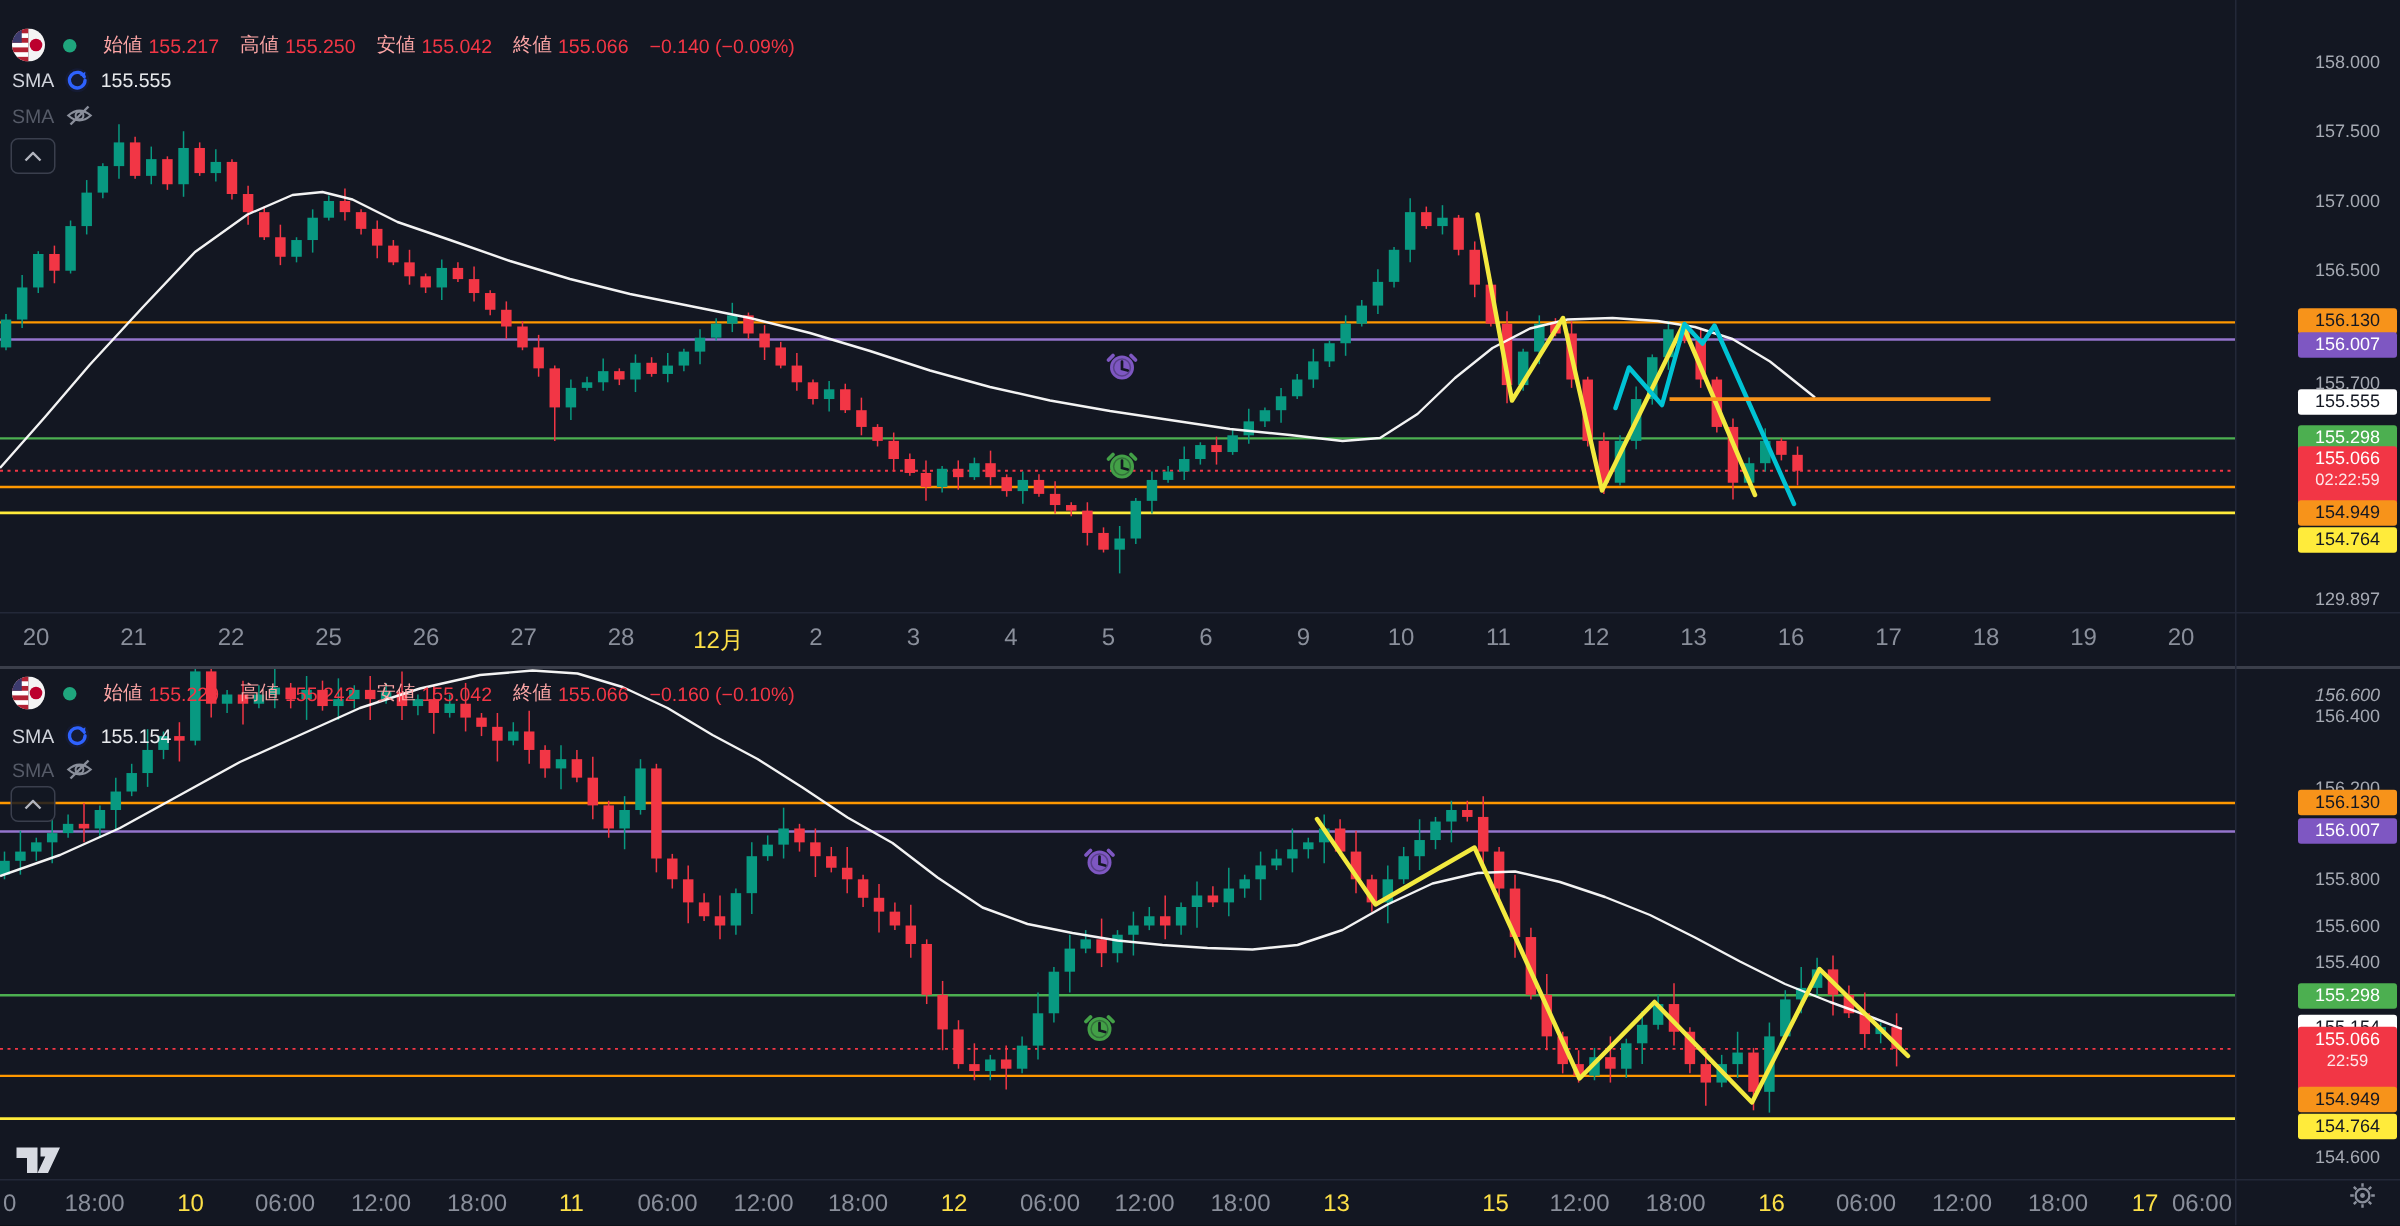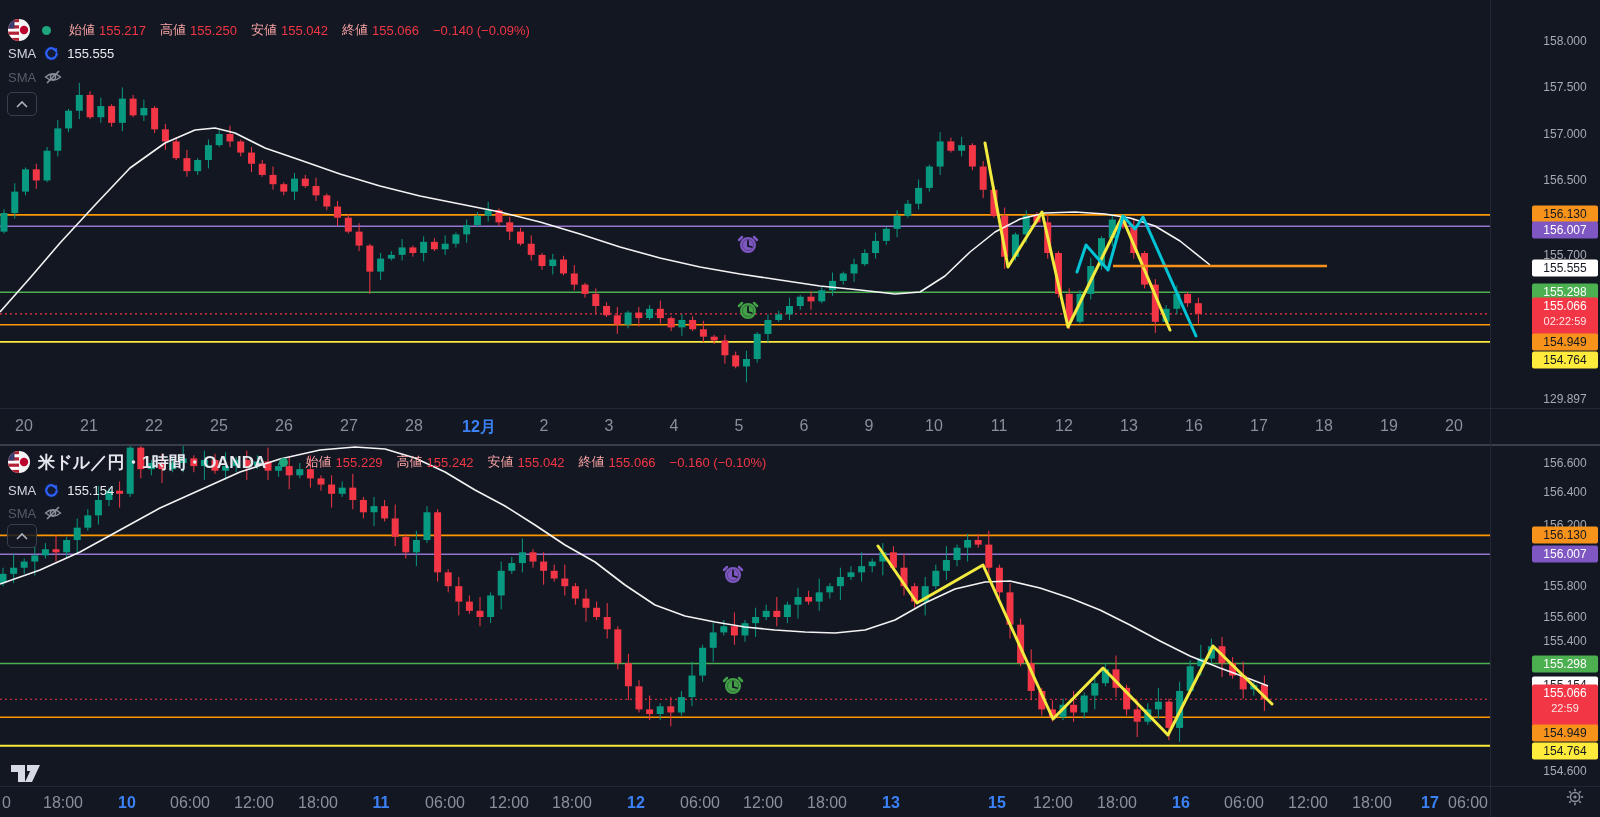--- a/index.html
+++ b/index.html
@@ -17,21 +17,21 @@
   .lgname{color:#d1d4dc;}
   .lgname.dim{color:#565b68;}
   .lgval{color:#e8eaed;}
   .collapse-btn{position:absolute;left:7px;width:28px;height:22px;border:1px solid #3a3f4d;border-radius:5px;
         background:rgba(19,23,34,.85);display:flex;align-items:center;justify-content:center;z-index:6;cursor:pointer;}
   .sep-h{position:absolute;left:0;width:1600px;height:1px;background:#232838;z-index:4;}
   .pane-divider{position:absolute;left:0;width:1600px;height:2px;background:#3a3e4a;z-index:4;}
   .sep-v{position:absolute;top:0;width:1px;height:817px;background:#232838;left:1490px;z-index:4;}
   .taxis{position:absolute;left:0;width:1490px;height:20px;z-index:5;}
   .ttick{position:absolute;top:0;transform:translateX(-50%);font-size:16px;color:#8a8f9b;white-space:nowrap;}
-  .ttick.tbold{font-weight:700;color:#3b82f6;}
+  .ttick.tbold{font-weight:400;color:#fde047;}
   .pscale{position:absolute;left:1490px;top:0;width:110px;height:817px;z-index:5;}
   .ptick{position:absolute;left:42px;width:66px;text-align:center;transform:translateY(-50%);
         font-size:12px;color:#a6aab3;}
   .chip{position:absolute;left:42px;width:66px;border-radius:2px;font-size:12px;text-align:center;
         transform:translateY(-50%);line-height:17px;font-weight:500;}
   .chip .sub{font-size:11px;line-height:12px;padding-bottom:14px;opacity:.88;font-weight:400;}
   .tvlogo{position:absolute;left:10px;top:764px;z-index:6;cursor:pointer;}
   .gear{position:absolute;left:1566px;top:788px;z-index:6;cursor:pointer;}
 </style>
 </head>
@@ -697,21 +697,20 @@
         <rect x="0" y="0" width="11" height="22" fill="#fff"></rect>
         <rect x="0" y="0" width="11" height="3.2" fill="#b22234"></rect>
           <rect x="0" y="6.3" width="11" height="3.2" fill="#b22234"></rect>
         <rect x="0" y="12.6" width="11" height="3.2" fill="#b22234"></rect>
           <rect x="0" y="18.9" width="11" height="3.2" fill="#b22234"></rect>
         <rect x="0" y="0" width="6.5" height="9.5" fill="#3c3b6e"></rect>
         <rect x="11" y="0" width="11" height="22" fill="#f4f4f4"></rect>
         <circle cx="16" cy="11" r="4.2" fill="#bc002d"></circle>
       </g>
     </svg>
-    <span class="sym">米ドル／円・1時間・OANDA</span>
     <span class="dot"></span>
     <span class="og">
         <span class="olabel">始値</span>
         <span class="oval">155.229</span>
       </span>
     <span class="og">
         <span class="olabel">高値</span>
         <span class="oval">155.242</span>
       </span>
     <span class="og">
@@ -769,22 +768,22 @@
       <span class="ttick" style="left: 1053px;">12:00</span>
       <span class="ttick" style="left: 1117px;">18:00</span>
       <span class="ttick tbold" style="left: 1181px;">16</span>
       <span class="ttick" style="left: 1244px;">06:00</span>
       <span class="ttick" style="left: 1308px;">12:00</span>
       <span class="ttick" style="left: 1372px;">18:00</span>
       <span class="ttick tbold" style="left: 1430px;">17</span>
       <span class="ttick" style="left: 1468px;">06:00</span>
     </div>
   <div class="pscale">
-      <div class="ptick" style="top: 463px;">156.600</div>
-      <div class="ptick" style="top: 492px;">156.400</div>
+      <div class="ptick" style="top: 463px; font-style: italic;">156.600</div>
+      <div class="ptick" style="top: 477px;">156.400</div>
       <div class="ptick" style="top: 524.6px;">156.200</div>
       <div class="ptick" style="top: 586.2px;">155.800</div>
       <div class="ptick" style="top: 617px;">155.600</div>
       <div class="ptick" style="top: 641px;">155.400</div>
       <div class="ptick" style="top: 771px;">154.600</div>
       <div class="chip" style="top: 535px; background: rgb(247, 147, 26); color: rgb(19, 23, 34);">
         <div>156.130</div>
       </div>
       <div class="chip" style="top: 554px; background: rgb(126, 87, 194); color: rgb(255, 255, 255);">
         <div>156.007</div>

